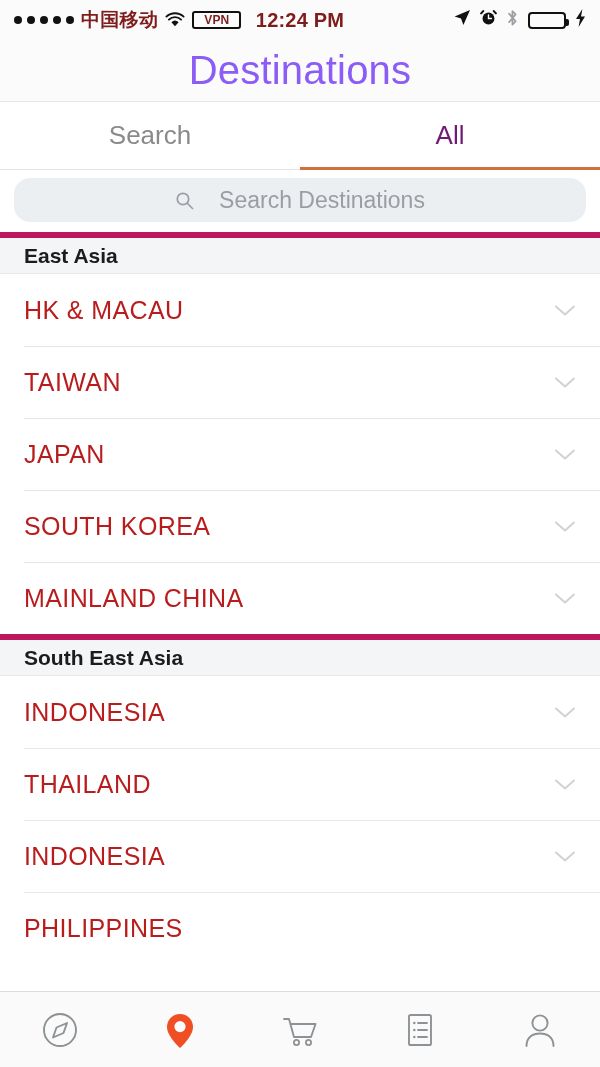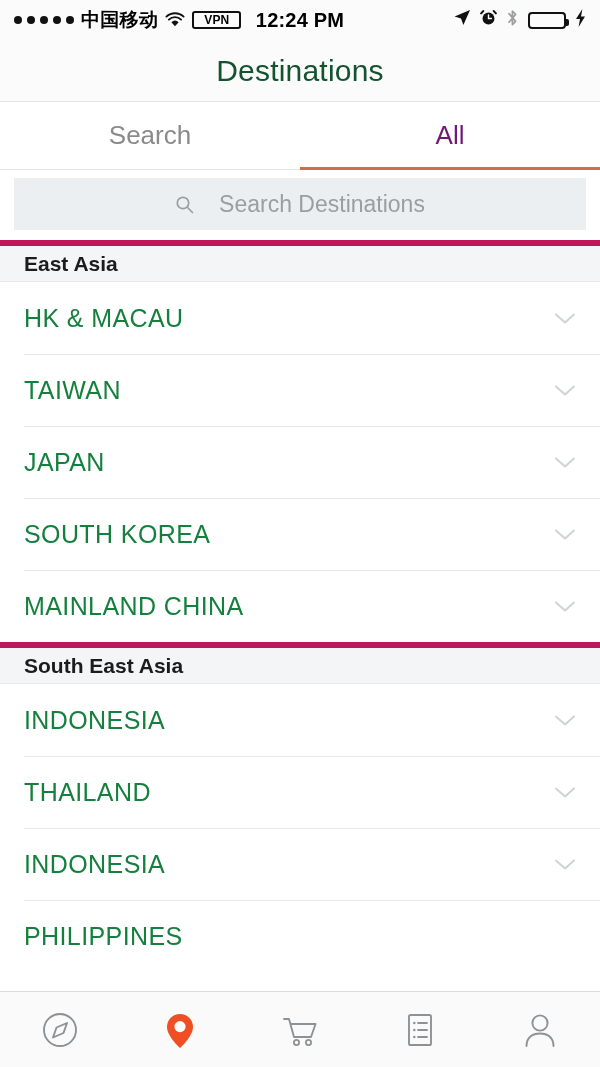--- a/index.html
+++ b/index.html
@@ -8,21 +8,21 @@
     font-family:"Liberation Sans", sans-serif;
     background:#ffffff;
     overflow:hidden;
   }
   .phone { position:relative; width:600px; height:1067px; display:flex; flex-direction:column; background:#fff; }
 
   
   .statusbar {
     height:40px; flex:0 0 40px; background:#fbfbfb;
     display:flex; align-items:center; padding:0 14px;
-    font-size:19px; font-weight:bold; color:#000000;
+    font-size:19px; font-weight:bold; color:#7f1d1d;
   }
   .sb-left { display:flex; align-items:center; gap:7px; flex:1; }
   .dots { display:flex; gap:5px; align-items:center; }
   .dot { width:8px; height:8px; border-radius:50%; background:#111; display:block; }
   .carrier { font-size:19px; font-weight:bold; letter-spacing:.3px; }
   .wifi-ico { width:20px; height:16px; display:block; }
   .vpn-badge {
     border:2px solid #111; border-radius:3px; font-size:12px;
     font-weight:bold; padding:0px 10px; line-height:14px; letter-spacing:.2px;
   }
@@ -37,58 +37,58 @@
     background:#111; border-radius:0 2px 2px 0;
   }
   .battery-fill { height:100%; background:#4CD557; border-radius:1px; }
 
   
   .navbar {
     flex:0 0 62px; background:#fbfbfb; display:flex;
     align-items:center; justify-content:center;
     border-bottom:1px solid #e6e6e6;
   }
-  .nav-title { font-size:30px; color:#14532d; font-weight:400; letter-spacing:.2px; }
+  .nav-title { font-size:40px; color:#8b5cf6; font-weight:400; letter-spacing:.2px; }
 
   
   .tabs { flex:0 0 68px; display:flex; background:#fff; border-bottom:1px solid #e4e4e4; }
   .tab {
     flex:1; display:flex; align-items:center; justify-content:center;
     font-size:26px; color:#8a8a8a; position:relative; font-weight:400;
   }
   .tab.active { color:#701a75; }
   .tab.active::after {
     content:""; position:absolute; left:0; right:0; bottom:-1px;
     height:3px; background:#d1703c;
   }
 
   
   .search-wrap { flex:0 0 62px; background:#fff; padding:8px 14px 10px 14px; }
   .search-box {
-    height:52px; background:#eceff1; border-radius:0;
+    height:44px; background:#eceff1; border-radius:16px;
     display:flex; align-items:center; justify-content:center; gap:25px;
   }
   .search-ico { width:19px; height:19px; display:block; }
   .search-ph { font-size:23px; color:#9a9ea3; font-weight:400; }
 
   
   .list { flex:1 1 auto; overflow:hidden; background:#fff; position:relative; }
   .section-header {
     height:42px; background:#f4f5f6; display:flex; align-items:center;
     padding-left:24px; font-size:21px; font-weight:bold; color:#1c1c1c;
     border-top:6px solid #be185d; border-bottom:1px solid #e9e9e9;
   }
   .row {
     height:72px; display:flex; align-items:center; padding:0 24px;
     background:#fff; position:relative;
   }
   .row + .row::before {
     content:""; position:absolute; left:24px; right:0; top:0; height:1px; background:#e7e7e7;
   }
-  .row-label { font-size:25px; color:#15803d; letter-spacing:.4px; flex:1; font-weight:400; }
+  .row-label { font-size:25px; color:#b91c1c; letter-spacing:.4px; flex:1; font-weight:400; }
   .chev { width:22px; height:13px; display:block; flex:0 0 auto; }
 
   
   .tabbar {
     flex:0 0 76px; background:#fafafa; border-top:1px solid #dcdcdc;
     display:flex; align-items:center;
   }
   .tabbar-item { flex:1; display:flex; align-items:center; justify-content:center; }
   .tb-ico { display:block; }
 </style>

